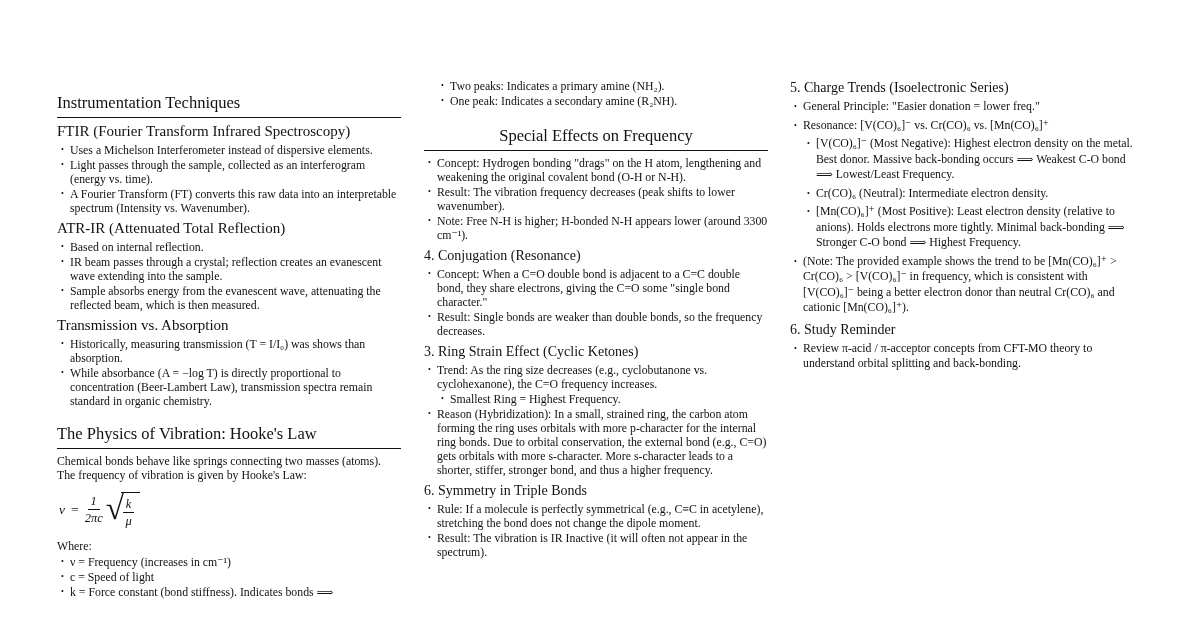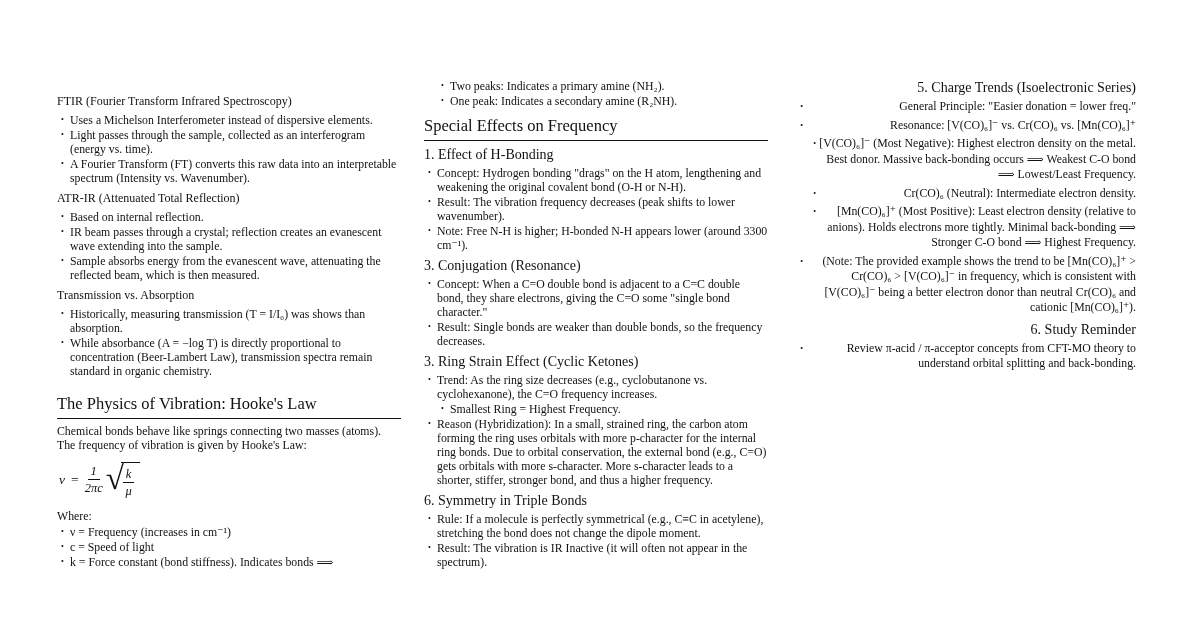--- a/index.html
+++ b/index.html
@@ -7,31 +7,31 @@
     width: 1191px; height: 626px;
     background: #ffffff;
     overflow: hidden;
     position: relative;
     font-family: "Liberation Serif", "DejaVu Serif", serif;
     color: #111111;
   }
   .col { position: absolute; }
   #col-left   { left: 57px;  top: 93px; width: 344px; }
   #col-middle { left: 424px; top: 79px; width: 344px; }
-  #col-right  { left: 790px; top: 79px; width: 346px; text-align: right; }
+  #col-right  { left: 790px; top: 79px; width: 346px; }
   .col > :first-child { margin-top: 0 !important; }
 
   .h2 {
     font-size: 16.5px; line-height: 20px;
     padding-bottom: 4px;
     border-bottom: 1.5px solid #111;
     margin: 16px 0 5px 0;
   }
-  #col-middle .h2 { margin-top: 8px; }
-  .h3 { font-size: 12px; line-height: 17px; margin: 5px 0 3px 0; }
+  #col-middle .h2 { margin-top: 18px; text-align: center; }
+  .h3 { font-size: 15px; line-height: 17px; margin: 5px 0 3px 0; }
   .h4 { font-size: 14px;   line-height: 17px; margin: 5px 0 3px 0; }
   .para { font-size: 11.8px; line-height: 14px; margin: 0 0 2px 0; }
   .blist { margin: 0 0 2px 0; }
   .bi { display: flex; font-size: 11.8px; line-height: 14px; margin-bottom: 1px; }
   .bi .mk { flex: none; width: 9px; margin-left: 4px; font-size: 8px; line-height: inherit; }
   .bi .bt { flex: 1; }
   .bi.l2 { margin-left: 13px; }
   #col-right .bi { line-height: 15.5px; margin-bottom: 3px; }
   #col-right .bi .mk { line-height: 15.5px; }
 
@@ -43,20 +43,21 @@
   .frac .fd { padding-top: 1px; font-style: italic; }
   .sqrt { display: inline-flex; align-items: flex-start; margin-left: 3px; }
   .sqrt .rad { font-size: 33px; line-height: 34px; font-style: normal; }
   .sqrt .rc { border-top: 1.2px solid #111; padding: 3px 6px 0 2px; margin-left: -3px; margin-top: 1px; }
 </style>
 </head>
 <body>
 
 <div>
   <div class="col" id="col-left">
+      <div class="h2">Instrumentation Techniques</div>
       <div class="h3">FTIR (Fourier Transform Infrared Spectroscopy)</div>
       <div class="blist">
         <div class="bi">
           <span class="mk">•</span>
           <span class="bt">Uses a Michelson Interferometer instead of dispersive elements.</span>
         </div>
         <div class="bi">
           <span class="mk">•</span>
           <span class="bt">Light passes through the sample, collected as an interferogram (energy vs. time).</span>
         </div>
@@ -129,36 +130,35 @@
         <div class="bi l2">
           <span class="mk">•</span>
           <span class="bt">Two peaks: Indicates a primary amine (NH₂).</span>
         </div>
         <div class="bi l2">
           <span class="mk">•</span>
           <span class="bt">One peak: Indicates a secondary amine (R₂NH).</span>
         </div>
       </div>
       <div class="h2">Special Effects on Frequency</div>
-      <div class="h4">1. Effect of H-Bonding</div>
       <div class="blist">
         <div class="bi">
           <span class="mk">•</span>
           <span class="bt">Concept: Hydrogen bonding "drags" on the H atom, lengthening and weakening the original covalent bond (O-H or N-H).</span>
         </div>
         <div class="bi">
           <span class="mk">•</span>
           <span class="bt">Result: The vibration frequency decreases (peak shifts to lower wavenumber).</span>
         </div>
         <div class="bi">
           <span class="mk">•</span>
           <span class="bt">Note: Free N-H is higher; H-bonded N-H appears lower (around 3300 cm⁻¹).</span>
         </div>
       </div>
-      <div class="h4">3. Conjugation (Resonance)</div>
+      <div class="h4">4. Conjugation (Resonance)</div>
       <div class="blist">
         <div class="bi">
           <span class="mk">•</span>
           <span class="bt">Concept: When a C=O double bond is adjacent to a C=C double bond, they share electrons, giving the C=O some "single bond character."</span>
         </div>
         <div class="bi">
           <span class="mk">•</span>
           <span class="bt">Result: Single bonds are weaker than double bonds, so the frequency decreases.</span>
         </div>
       </div>

